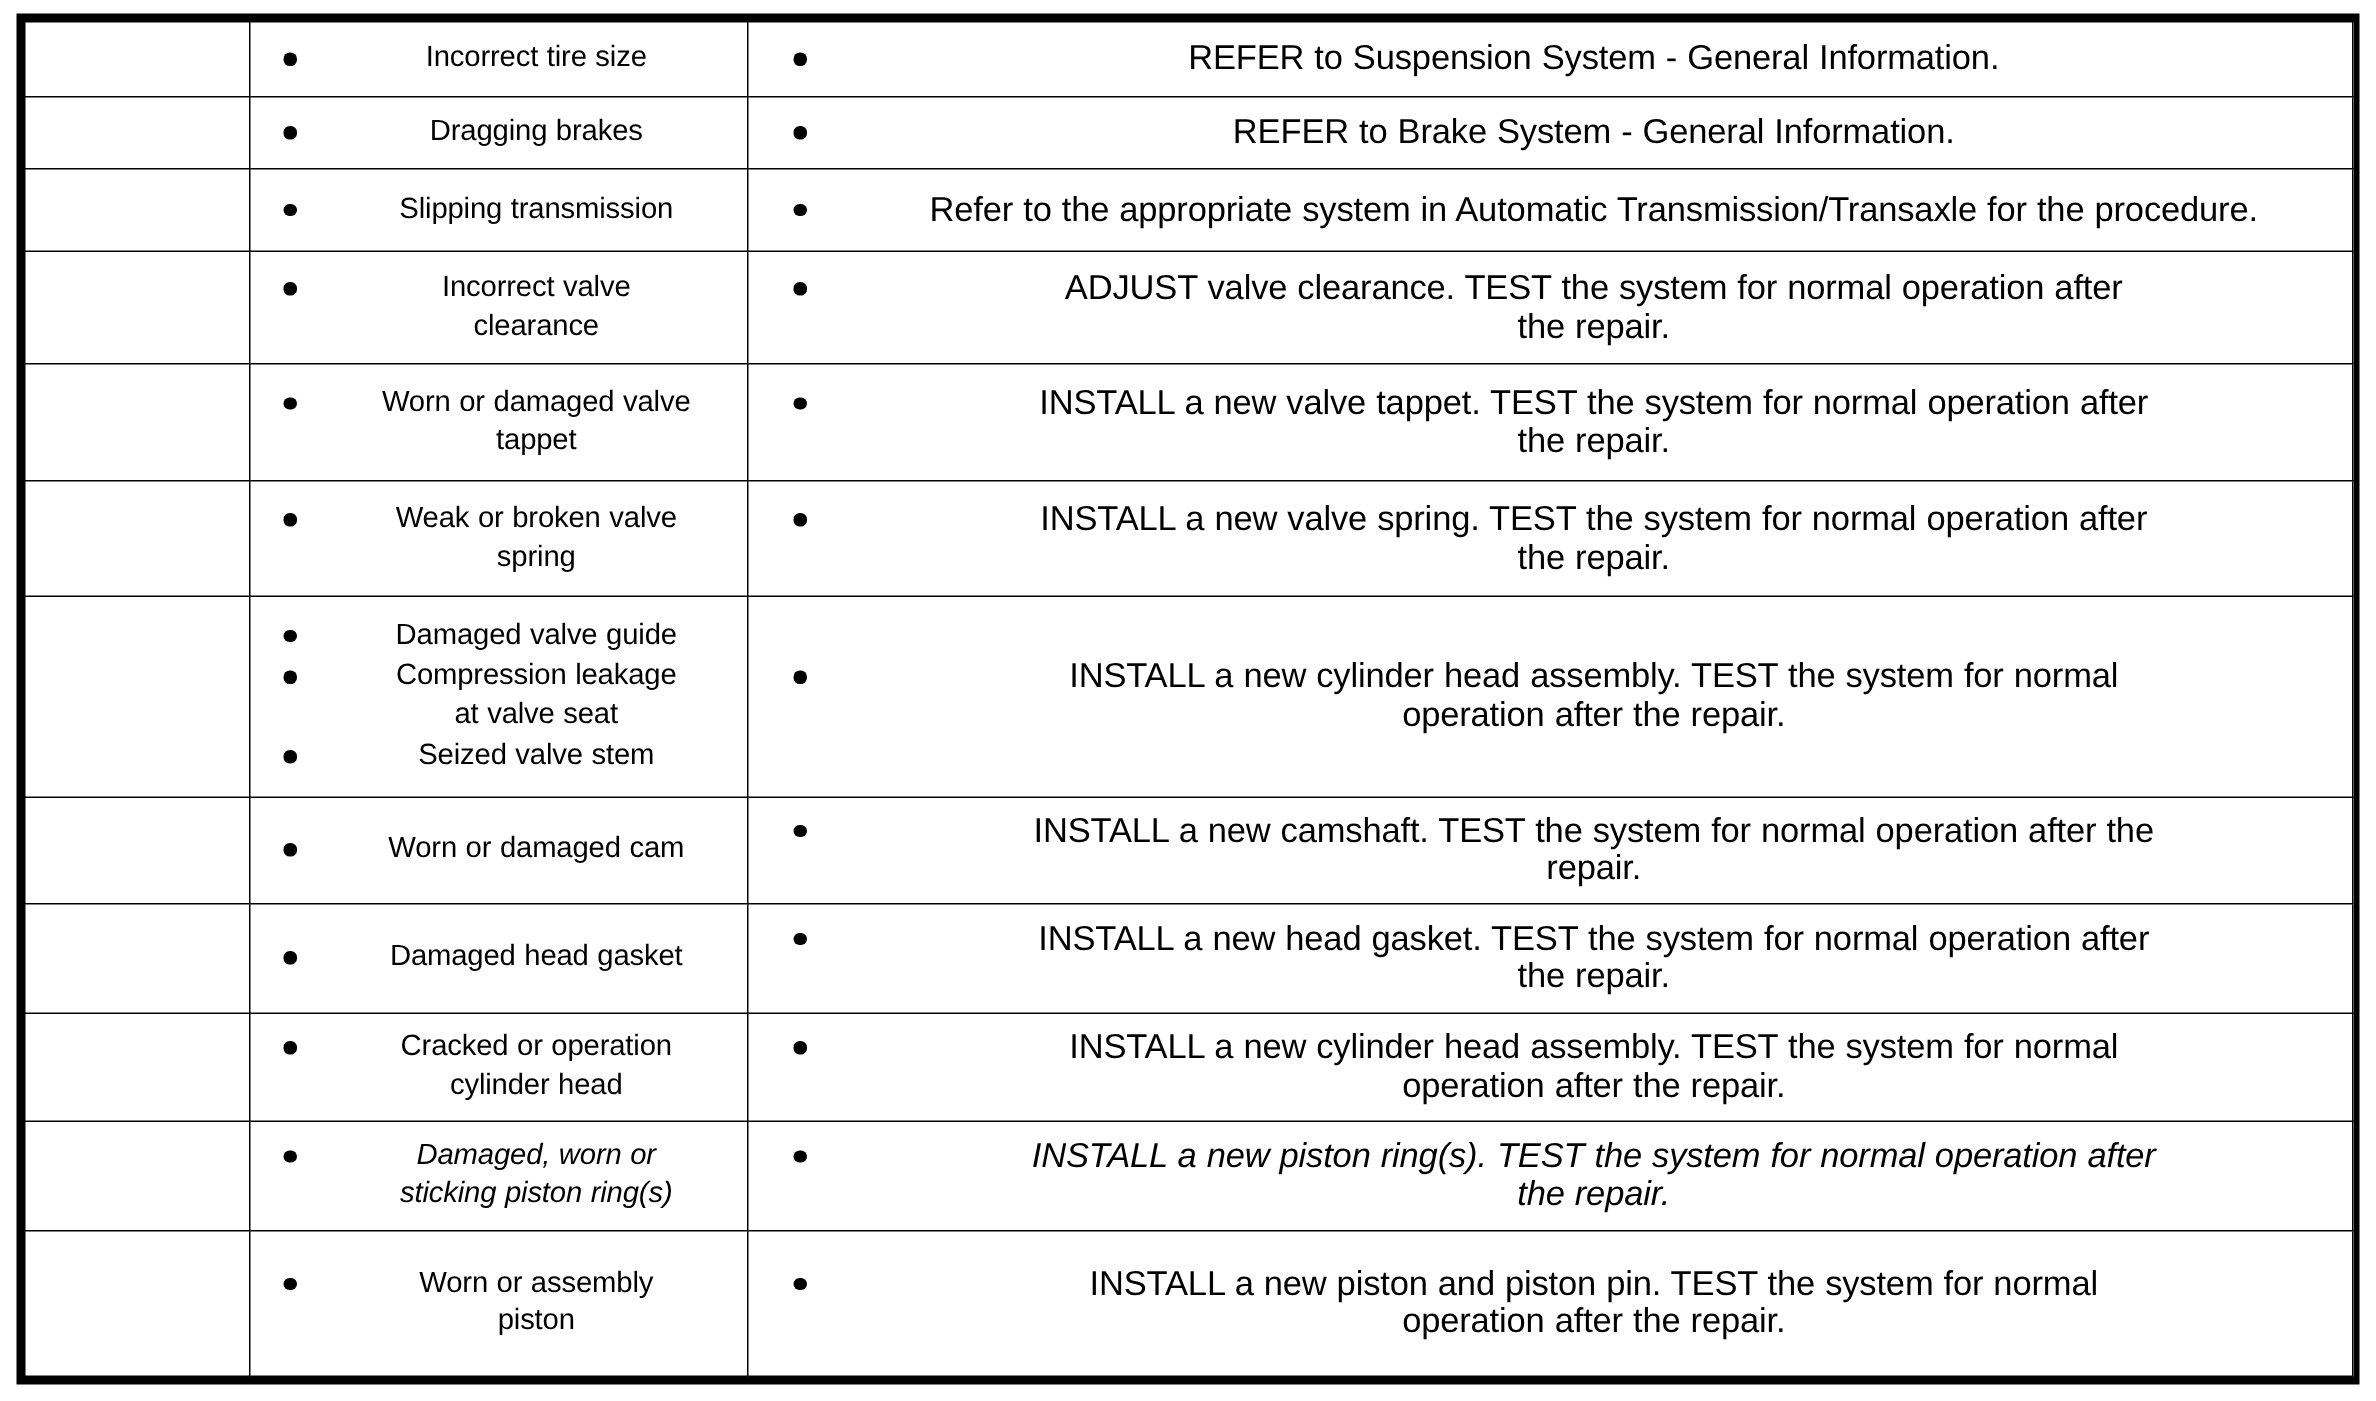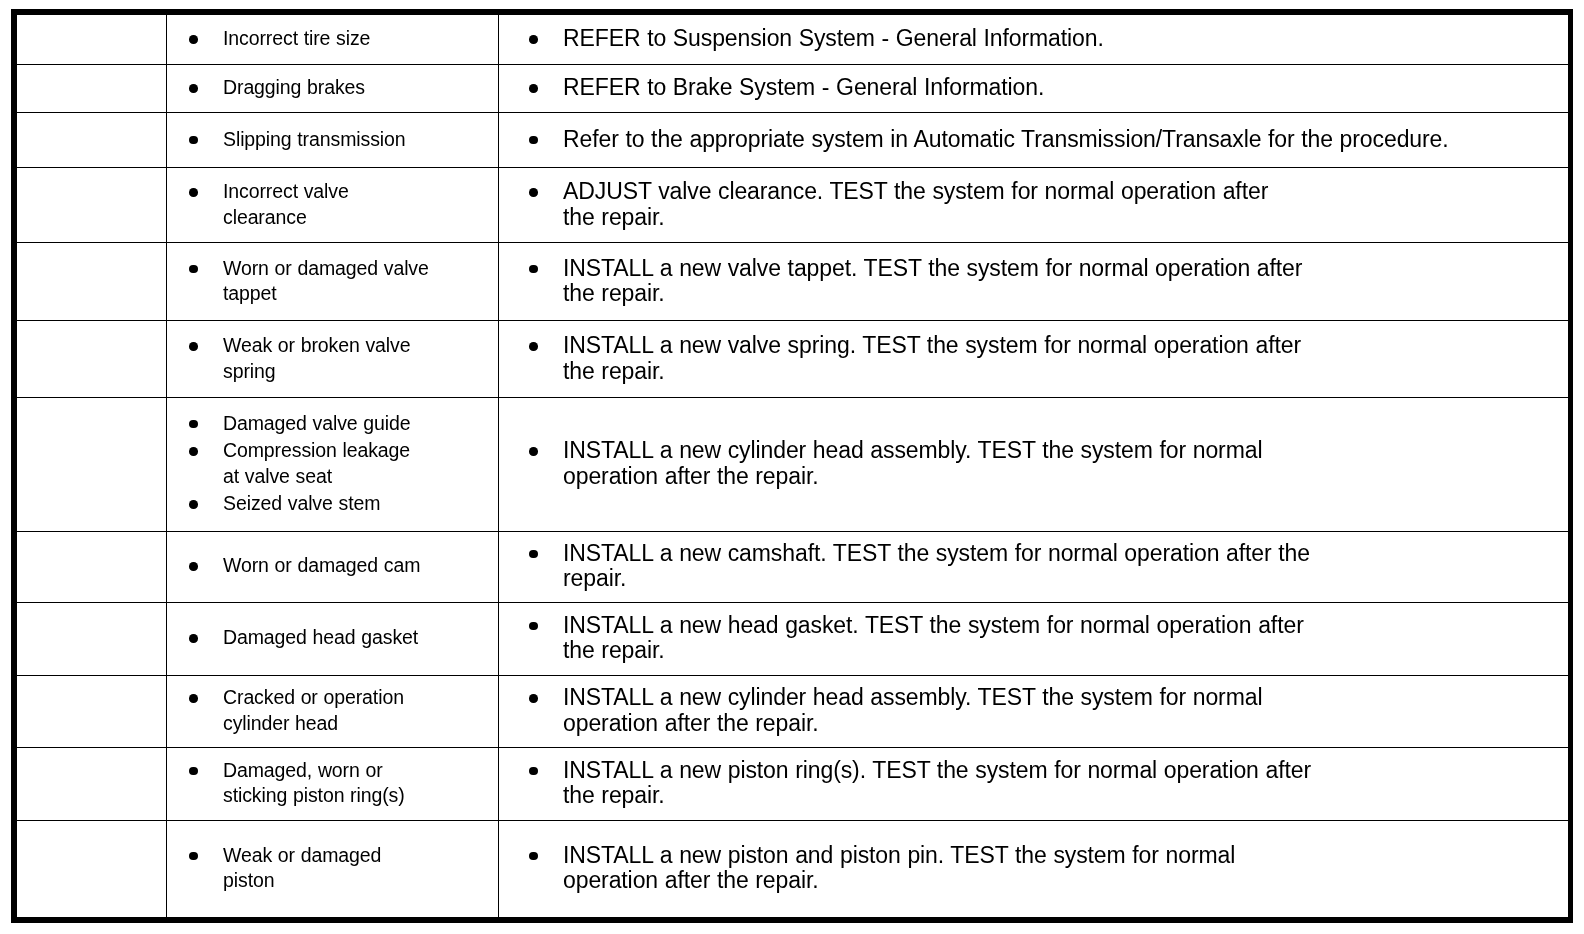--- a/index.html
+++ b/index.html
@@ -86,21 +86,21 @@
   td.action ul.blist li .bullet {
     left: 30px;
     top: 9px;
     width: 8.5px;
     height: 8.5px;
   }
   td.cause ul.blist li + li {
     margin-top: 2px;
   }
   .ln { display: block; }
-  .nowrapline { white-space: nowrap; }
+  .nowrapline { white-space: nowrap; text-align: center; }
 </style>
 </head>
 <body>
 
 <div id="page">
   <div class="table-wrap">
     <table class="diag">
       <colgroup>
         <col class="c-symptom">
         <col class="c-cause">
@@ -370,21 +370,21 @@
                 <ul class="blist">
                   <li>
                     <span class="bullet"></span>
                     <span class="ln nowrapline">INSTALL a new cylinder head assembly. TEST the system for normal</span>
                     <span class="ln nowrapline">operation after the repair.</span>
                   </li>
                 </ul>
               </div>
             </td>
           </tr>
-          <tr style="height: 73px;">
+          <tr style="height: 73px; font-style: italic;">
             <td class="symptom">
               <div class="cell-inner cell-empty"></div>
             </td>
             <td class="cause">
               <div class="cell-inner">
                 <ul class="blist">
                   <li>
                     <span class="bullet"></span>
                     <span class="ln nowrapline">Damaged, worn or</span>
                     <span class="ln nowrapline">sticking piston ring(s)</span>
@@ -406,21 +406,21 @@
           </tr>
           <tr style="height: 97px;">
             <td class="symptom">
               <div class="cell-inner cell-empty"></div>
             </td>
             <td class="cause">
               <div class="cell-inner">
                 <ul class="blist">
                   <li>
                     <span class="bullet"></span>
-                    <span class="ln nowrapline">Weak or damaged</span>
+                    <span class="ln nowrapline">Worn or assembly</span>
                     <span class="ln nowrapline">piston</span>
                   </li>
                 </ul>
               </div>
             </td>
             <td class="action">
               <div class="cell-inner">
                 <ul class="blist">
                   <li>
                     <span class="bullet"></span>

